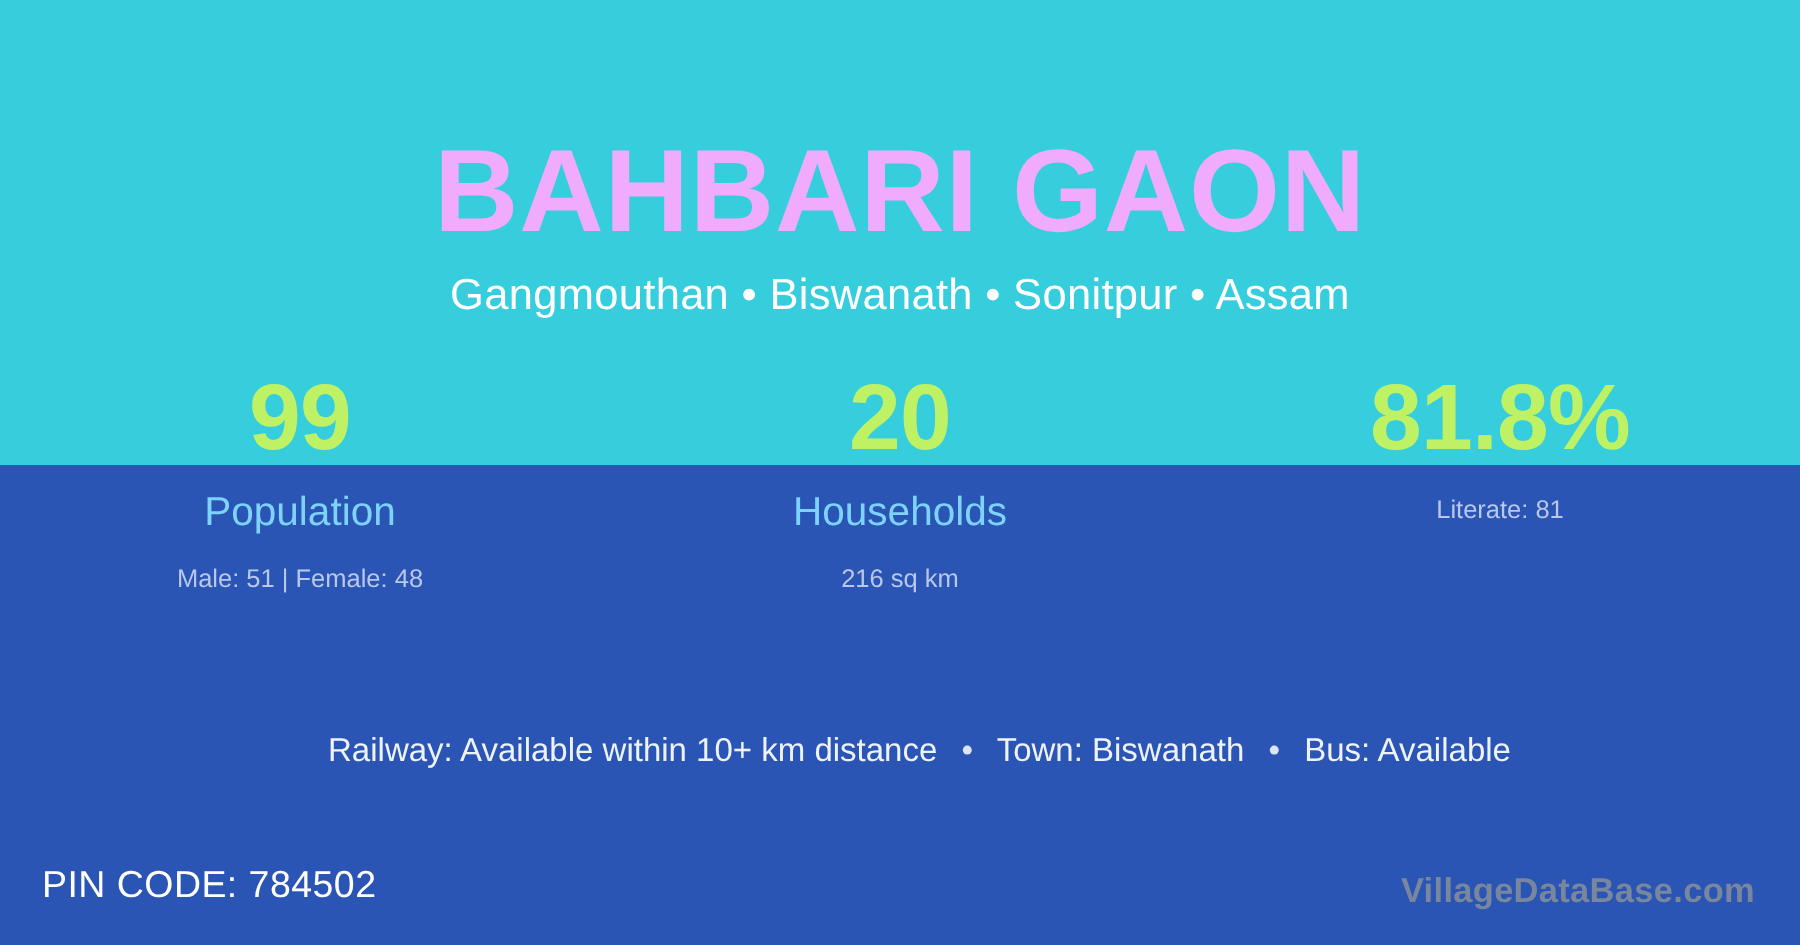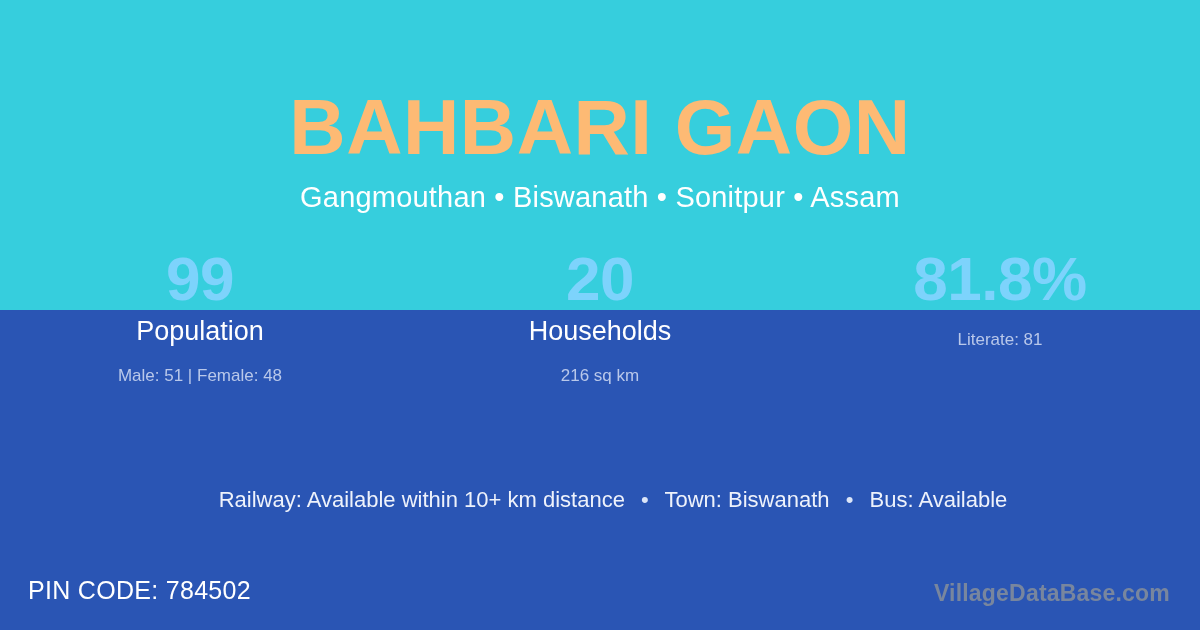--- a/index.html
+++ b/index.html
@@ -38,21 +38,21 @@
     width: 1200px;
     text-align: center;
   }
   .village-title {
     margin: 0;
     padding: 0;
     font-size: 78px;
     font-weight: bold;
     line-height: 1;
     letter-spacing: 0.5px;
-    color: #fdba74;
+    color: #f0abfc;
     position: absolute;
     top: 88px;
     left: 0;
     width: 1200px;
   }
   .village-subtitle {
     position: absolute;
     top: 183px;
     left: 0;
     width: 1200px;
@@ -74,30 +74,30 @@
   .stat {
     flex: 1 1 33.3333%;
     text-align: center;
     position: relative;
   }
   .stat-value {
     display: block;
     font-size: 62px;
     font-weight: bold;
     line-height: 62px;
-    color: #7dd3fc;
+    color: #bef264;
     letter-spacing: -0.5px;
   }
   .stat-label {
     display: block;
-    margin-top: 6px;
+    margin-top: 16px;
     font-size: 27px;
     font-weight: normal;
     line-height: 30px;
-    color: #ffffff;
+    color: #7dd3fc;
   }
   .stat-sub {
     display: block;
     margin-top: 20px;
     font-size: 17px;
     font-weight: normal;
     line-height: 20px;
     color: #b9c8ea;
   }
   

